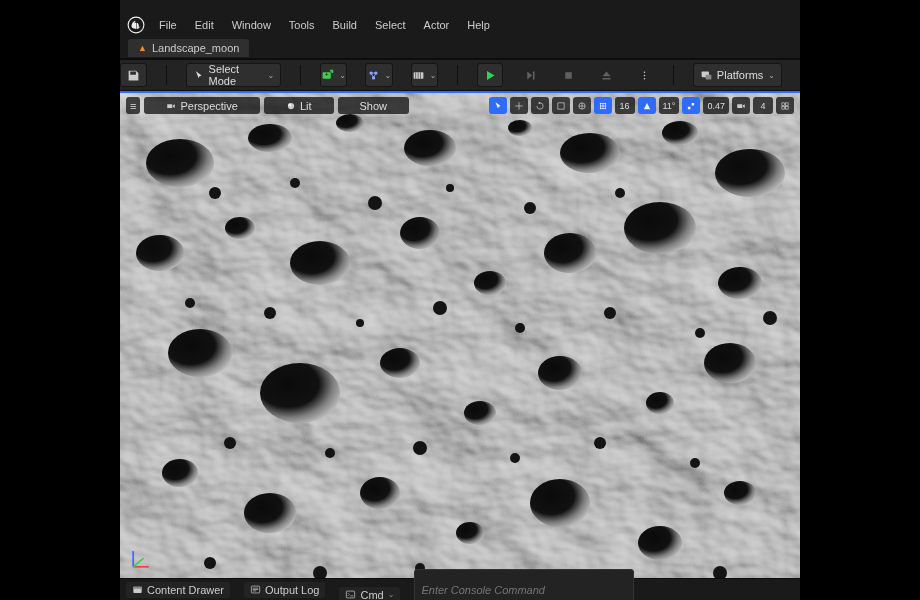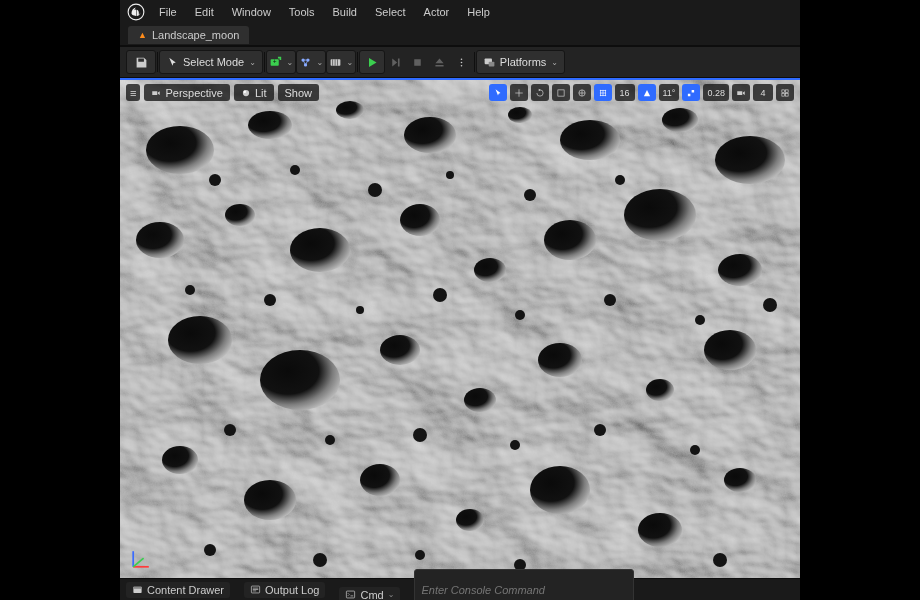--- a/index.html
+++ b/index.html
@@ -1,42 +1,42 @@
 <!DOCTYPE html>
 <html><head>
 <meta charset="utf-8">
 <style>
   * { margin:0; padding:0; box-sizing:border-box; font-family:"Segoe UI",Arial,sans-serif; -webkit-font-smoothing:antialiased;}
   body{ background:#000; width:920px; height:600px; overflow:hidden; position:relative; color:#ccc; font-size:11px;}
   .frame{ position:absolute; left:120px; top:0; width:680px; height:600px; background:#1a1a1a; display:flex; flex-direction:column;}
   
-  .menubar{ height:24px; background:#1a1a1a; display:flex; align-items:center; gap:0; padding-left:4px;}
+  .menubar{ height:24px; background:#1a1a1a; display:flex; align-items:center; gap:0; padding-left:4px;margin-top:13px;}
   .logo{ width:24px; height:24px; display:flex; align-items:center; justify-content:center; margin-right:2px; }
   .logo svg{ width:18px; height:18px; }
   .menuitem{ padding:3px 9px; color:#ccc; cursor:pointer; }
   
   .tabbar{ height:22px; background:#1a1a1a; border-bottom:1px solid #0d0d0d; display:flex; align-items:center; padding-left:8px;}
   .tab{ display:flex; align-items:center; gap:5px; background:#2f2f2f; padding:3px 10px; border-radius:3px 3px 0 0;}
   .tab .fire{ color:#ff8c1a; font-size:9px;}
   
-  .toolbar{ height:32px; background:#232323; border-top:1px solid #0d0d0d; border-bottom:1px solid #0d0d0d; display:flex; align-items:center; padding:0 6px; gap:0; position:relative;}
+  .toolbar{ height:32px; background:#232323; border-top:1px solid #0d0d0d; border-bottom:1px solid #0d0d0d; display:flex; align-items:center; padding:0 0; gap:18px; position:relative;}
   .toolbar .divider{ width:1px; height:20px; background:#0f0f0f; margin:0 1px;}
   .tbtn{ height:24px; display:flex; align-items:center; justify-content:center; padding:0 6px; background:#2f2f2f; border:1px solid #151515; border-radius:3px; gap:4px; cursor:pointer; color:#ddd;}
   .tbtn.icon{ width:30px; padding:0;}
   .tbtn.min{ width:22px; padding:0; border:none; background:transparent;}
   .tbtn.play{ width:26px;}
   .tbtn.play svg path{ fill:#3bcf4f;}
   .tbtn .chev{ font-size:8px; color:#aaa; margin-left:1px;}
   .tbtn svg{ width:13px; height:13px; }
   .toolbar .spacer{ flex:1; }
   
   .viewport{ flex:1; position:relative; border-top:2px solid #2f6bff; overflow:hidden;}
   .vpcanvas{ position:absolute; inset:0;}
   .vp-topbar{ position:absolute; top:4px; left:6px; display:flex; gap:4px; align-items:center;}
-  .pill{ background:rgba(20,20,20,.78); border-radius:3px; padding:2px 7px; display:flex; align-items:center; gap:4px; color:#ddd; cursor:pointer; height:17px;}
+  .pill{ background:rgba(20,20,20,.78); border-radius:3px; padding:2px 22px; display:flex; align-items:center; gap:4px; color:#ddd; cursor:pointer; height:17px;}
   .pill.icon{ padding:2px 4px;}
   .vp-topright{ position:absolute; top:4px; right:6px; display:flex; gap:3px; align-items:center;}
   .sq{ width:18px; height:17px; background:rgba(20,20,20,.78); border-radius:3px; display:flex; align-items:center; justify-content:center; cursor:pointer; color:#ddd; font-size:9px;}
   .sq.blue{ background:#2f6bff;}
   .sqt{ min-width:20px; padding:0 4px; height:17px; background:rgba(20,20,20,.78); border-radius:3px; display:flex; align-items:center; justify-content:center; color:#ddd; font-size:9px;}
   .widget-gizmo{ position:absolute; left:8px; bottom:28px; width:26px; height:26px;}
   
   .bottombar{ position:absolute; left:0; right:0; bottom:0; height:22px; background:#1a1a1a; border-top:1px solid #0d0d0d; display:flex; align-items:center; padding:0 6px; gap:14px;}
   .bbtn{ display:flex; align-items:center; gap:4px; padding:2px 6px; background:#232323; border-radius:3px; cursor:pointer; color:#ccc;}
   .bbtn svg{ width:11px; height:11px;}
@@ -298,21 +298,21 @@
           <svg width="10" height="10" viewBox="0 0 16 16">
             <path fill="#fff" d="M3 13L8 3l5 10z"></path>
           </svg>
         </div>
       <div class="sqt">11°</div>
       <div class="sq blue">
           <svg width="10" height="10" viewBox="0 0 16 16">
             <path fill="#fff" d="M3 9h4v4H3zM9 3h4v4H9z"></path>
           </svg>
         </div>
-      <div class="sqt">0.28</div>
+      <div class="sqt">0.47</div>
       <div class="sq">
           <svg width="10" height="10" viewBox="0 0 16 16">
             <path fill="#ccc" d="M2 5h8v6H2zM11 7l3-2v6l-3-2z"></path>
           </svg>
         </div>
       <div class="sqt">4</div>
       <div class="sq">
           <svg width="10" height="10" viewBox="0 0 16 16">
             <rect x="3" y="3" width="4" height="4" stroke="#ddd" fill="none"></rect>
             <rect x="9" y="3" width="4" height="4" stroke="#ddd" fill="none"></rect>

